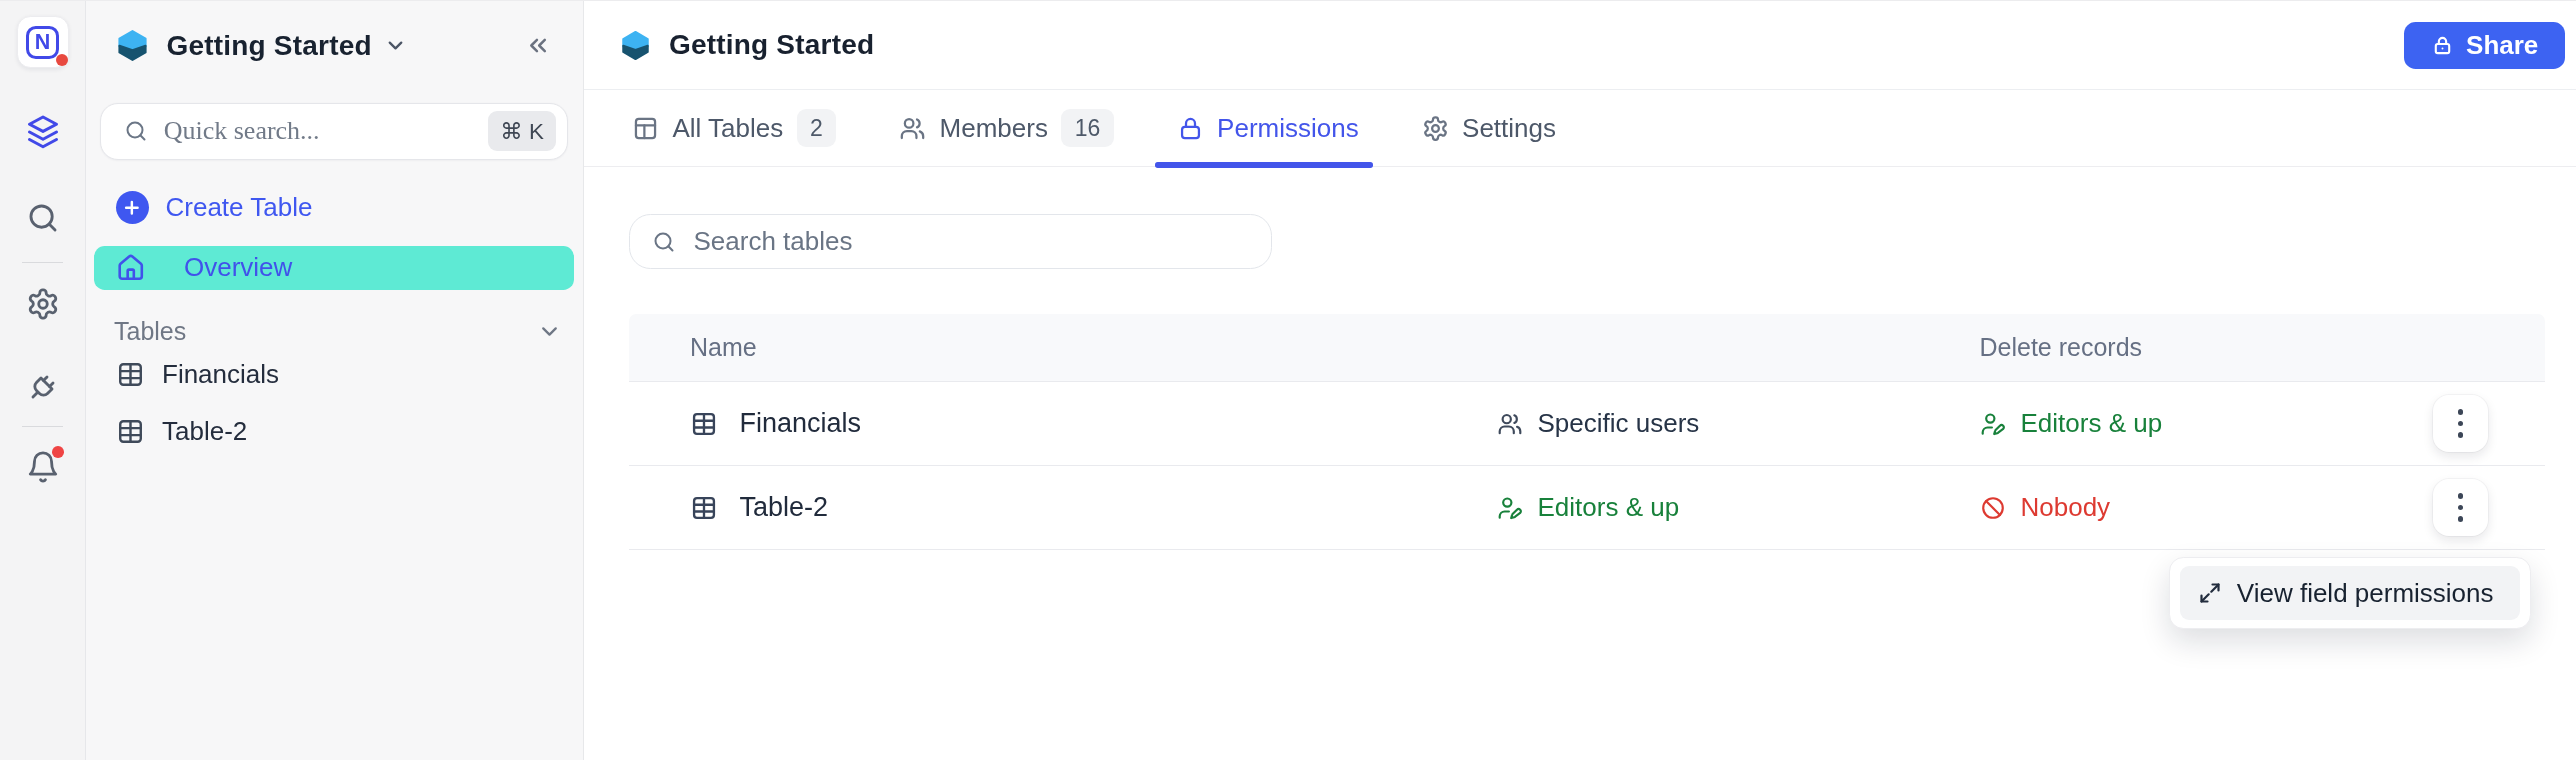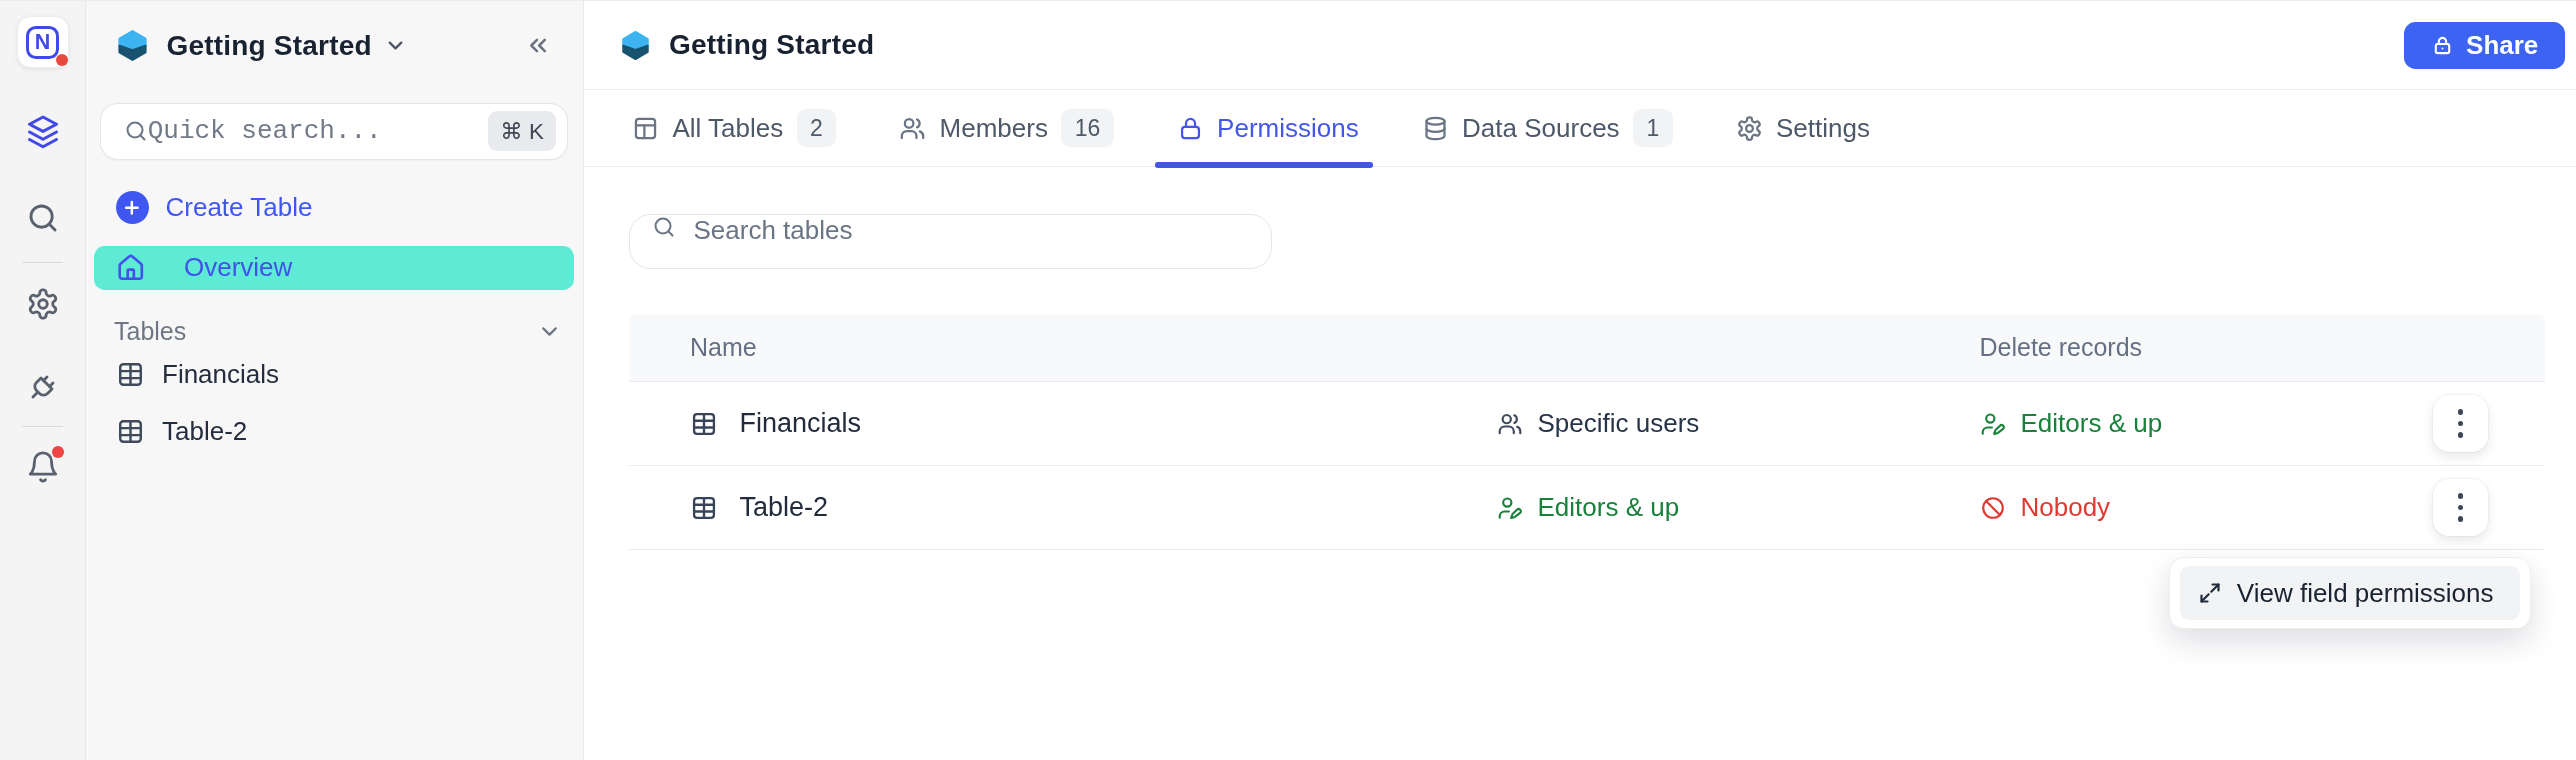--- a/index.html
+++ b/index.html
@@ -45,21 +45,21 @@
   .collapse-btn { margin-left:auto; color:#6b7280; display:flex; cursor:pointer; background:none; border:none; }
 
   .quick-search {
     margin:12.5px 15px 0 14.3px; height:57px; background:#ffffff;
     border:0.9px solid #e5e6ea; border-radius:18px; display:flex; align-items:center;
     padding:0 10.7px 0 22.4px; box-shadow:0 0.9px 1.8px rgba(15,23,42,.04); cursor:text;
   }
   .quick-search svg { color:#6b7686; flex-shrink:0; }
   .quick-search input {
     border:none; outline:none; background:transparent; flex:1;
-    font-family:Liberation Mono, monospace; font-size:26px; color:#ec4899; min-width:0;
+    font-family:Liberation Serif, serif; font-size:26px; color:#ec4899; margin-left:16px; min-width:0;
   }
   .quick-search input::placeholder { color:#717a88; }
   .kbd-badge {
     background:#e9eaed; border-radius:9px; padding:6.3px 12.5px;
     font-size:22.4px; color:#3f4754; white-space:nowrap;
   }
 
   .side-item { display:flex; align-items:center; cursor:pointer; }
   .create-table { margin:24px 14.3px 0 29.5px; height:48px; color:#3f57f0; }
   .create-table .lbl { margin-left:17px; font-size:26px; font-weight:500; }
@@ -102,21 +102,21 @@
   .tab.active { color:#4355ea; font-weight:500; }
   .tab.active svg { color:#4355ea; }
   .tab.active::after {
     content:""; position:absolute; left:-21.5px; right:-14.3px; bottom:-1.8px;
     height:5.4px; border-radius:2.7px; background:#4355ea;
   }
 
   .content { flex:1; padding:47px 31px 0 45px; position:relative; min-width:0; }
   .tables-search {
     width:643px; height:55px; border:1.8px solid #e3e6eb; border-radius:21.5px; background:#fff;
-    display:flex; align-items:flex-start; padding:0 21.5px; cursor:text;
+    display:flex; align-items:center; padding:0 21.5px; cursor:text;
   }
   .tables-search svg { color:#6a7585; flex-shrink:0; }
   .tables-search input {
     border:none; outline:none; background:transparent; flex:1;
     font-family:"Liberation Sans",sans-serif; font-size:26px; color:#273041; margin-left:18px; min-width:0;
   }
   .tables-search input::placeholder { color:#6a7585; }
 
   .perm-table { margin-top:45px; width:100%; }
   .t-head {
@@ -316,29 +316,20 @@
       </div>
       <div class="tab active">
         <svg width="27" height="27" viewBox="0 0 24 24" fill="none" stroke="currentColor" stroke-width="2" stroke-linecap="round" stroke-linejoin="round">
             <rect x="4.5" y="10.5" width="15" height="10" rx="2.5"></rect>
             <path d="M8 10.5V7.5a4 4 0 0 1 8 0v3"></path>
           </svg>
         <span>Permissions</span>
       </div>
       <div class="tab">
         <svg width="27" height="27" viewBox="0 0 24 24" fill="none" stroke="currentColor" stroke-width="2" stroke-linecap="round" stroke-linejoin="round">
-            <ellipse cx="12" cy="5.5" rx="8" ry="3"></ellipse>
-            <path d="M4 5.5v13c0 1.7 3.6 3 8 3s8-1.3 8-3v-13"></path>
-            <path d="M4 12c0 1.7 3.6 3 8 3s8-1.3 8-3"></path>
-          </svg>
-        <span>Data Sources</span>
-        <span class="tab-badge">1</span>
-      </div>
-      <div class="tab">
-        <svg width="27" height="27" viewBox="0 0 24 24" fill="none" stroke="currentColor" stroke-width="2" stroke-linecap="round" stroke-linejoin="round">
             <path d="M12.22 2h-.44a2 2 0 0 0-2 2v.18a2 2 0 0 1-1 1.73l-.43.25a2 2 0 0 1-2 0l-.15-.08a2 2 0 0 0-2.73.73l-.22.38a2 2 0 0 0 .73 2.73l.15.1a2 2 0 0 1 1 1.72v.51a2 2 0 0 1-1 1.74l-.15.09a2 2 0 0 0-.73 2.73l.22.38a2 2 0 0 0 2.73.73l.15-.08a2 2 0 0 1 2 0l.43.25a2 2 0 0 1 1 1.73V20a2 2 0 0 0 2 2h.44a2 2 0 0 0 2-2v-.18a2 2 0 0 1 1-1.73l.43-.25a2 2 0 0 1 2 0l.15.08a2 2 0 0 0 2.73-.73l.22-.39a2 2 0 0 0-.73-2.73l-.15-.08a2 2 0 0 1-1-1.74v-.5a2 2 0 0 1 1-1.74l.15-.09a2 2 0 0 0 .73-2.73l-.22-.38a2 2 0 0 0-2.73-.73l-.15.08a2 2 0 0 1-2 0l-.43-.25a2 2 0 0 1-1-1.73V4a2 2 0 0 0-2-2z"></path>
             <circle cx="12" cy="12" r="3"></circle>
           </svg>
         <span>Settings</span>
       </div>
     </div>
 
     <div class="content">
       <div class="tables-search">
         <svg width="24" height="24" viewBox="0 0 24 24" fill="none" stroke="currentColor" stroke-width="2" stroke-linecap="round">

